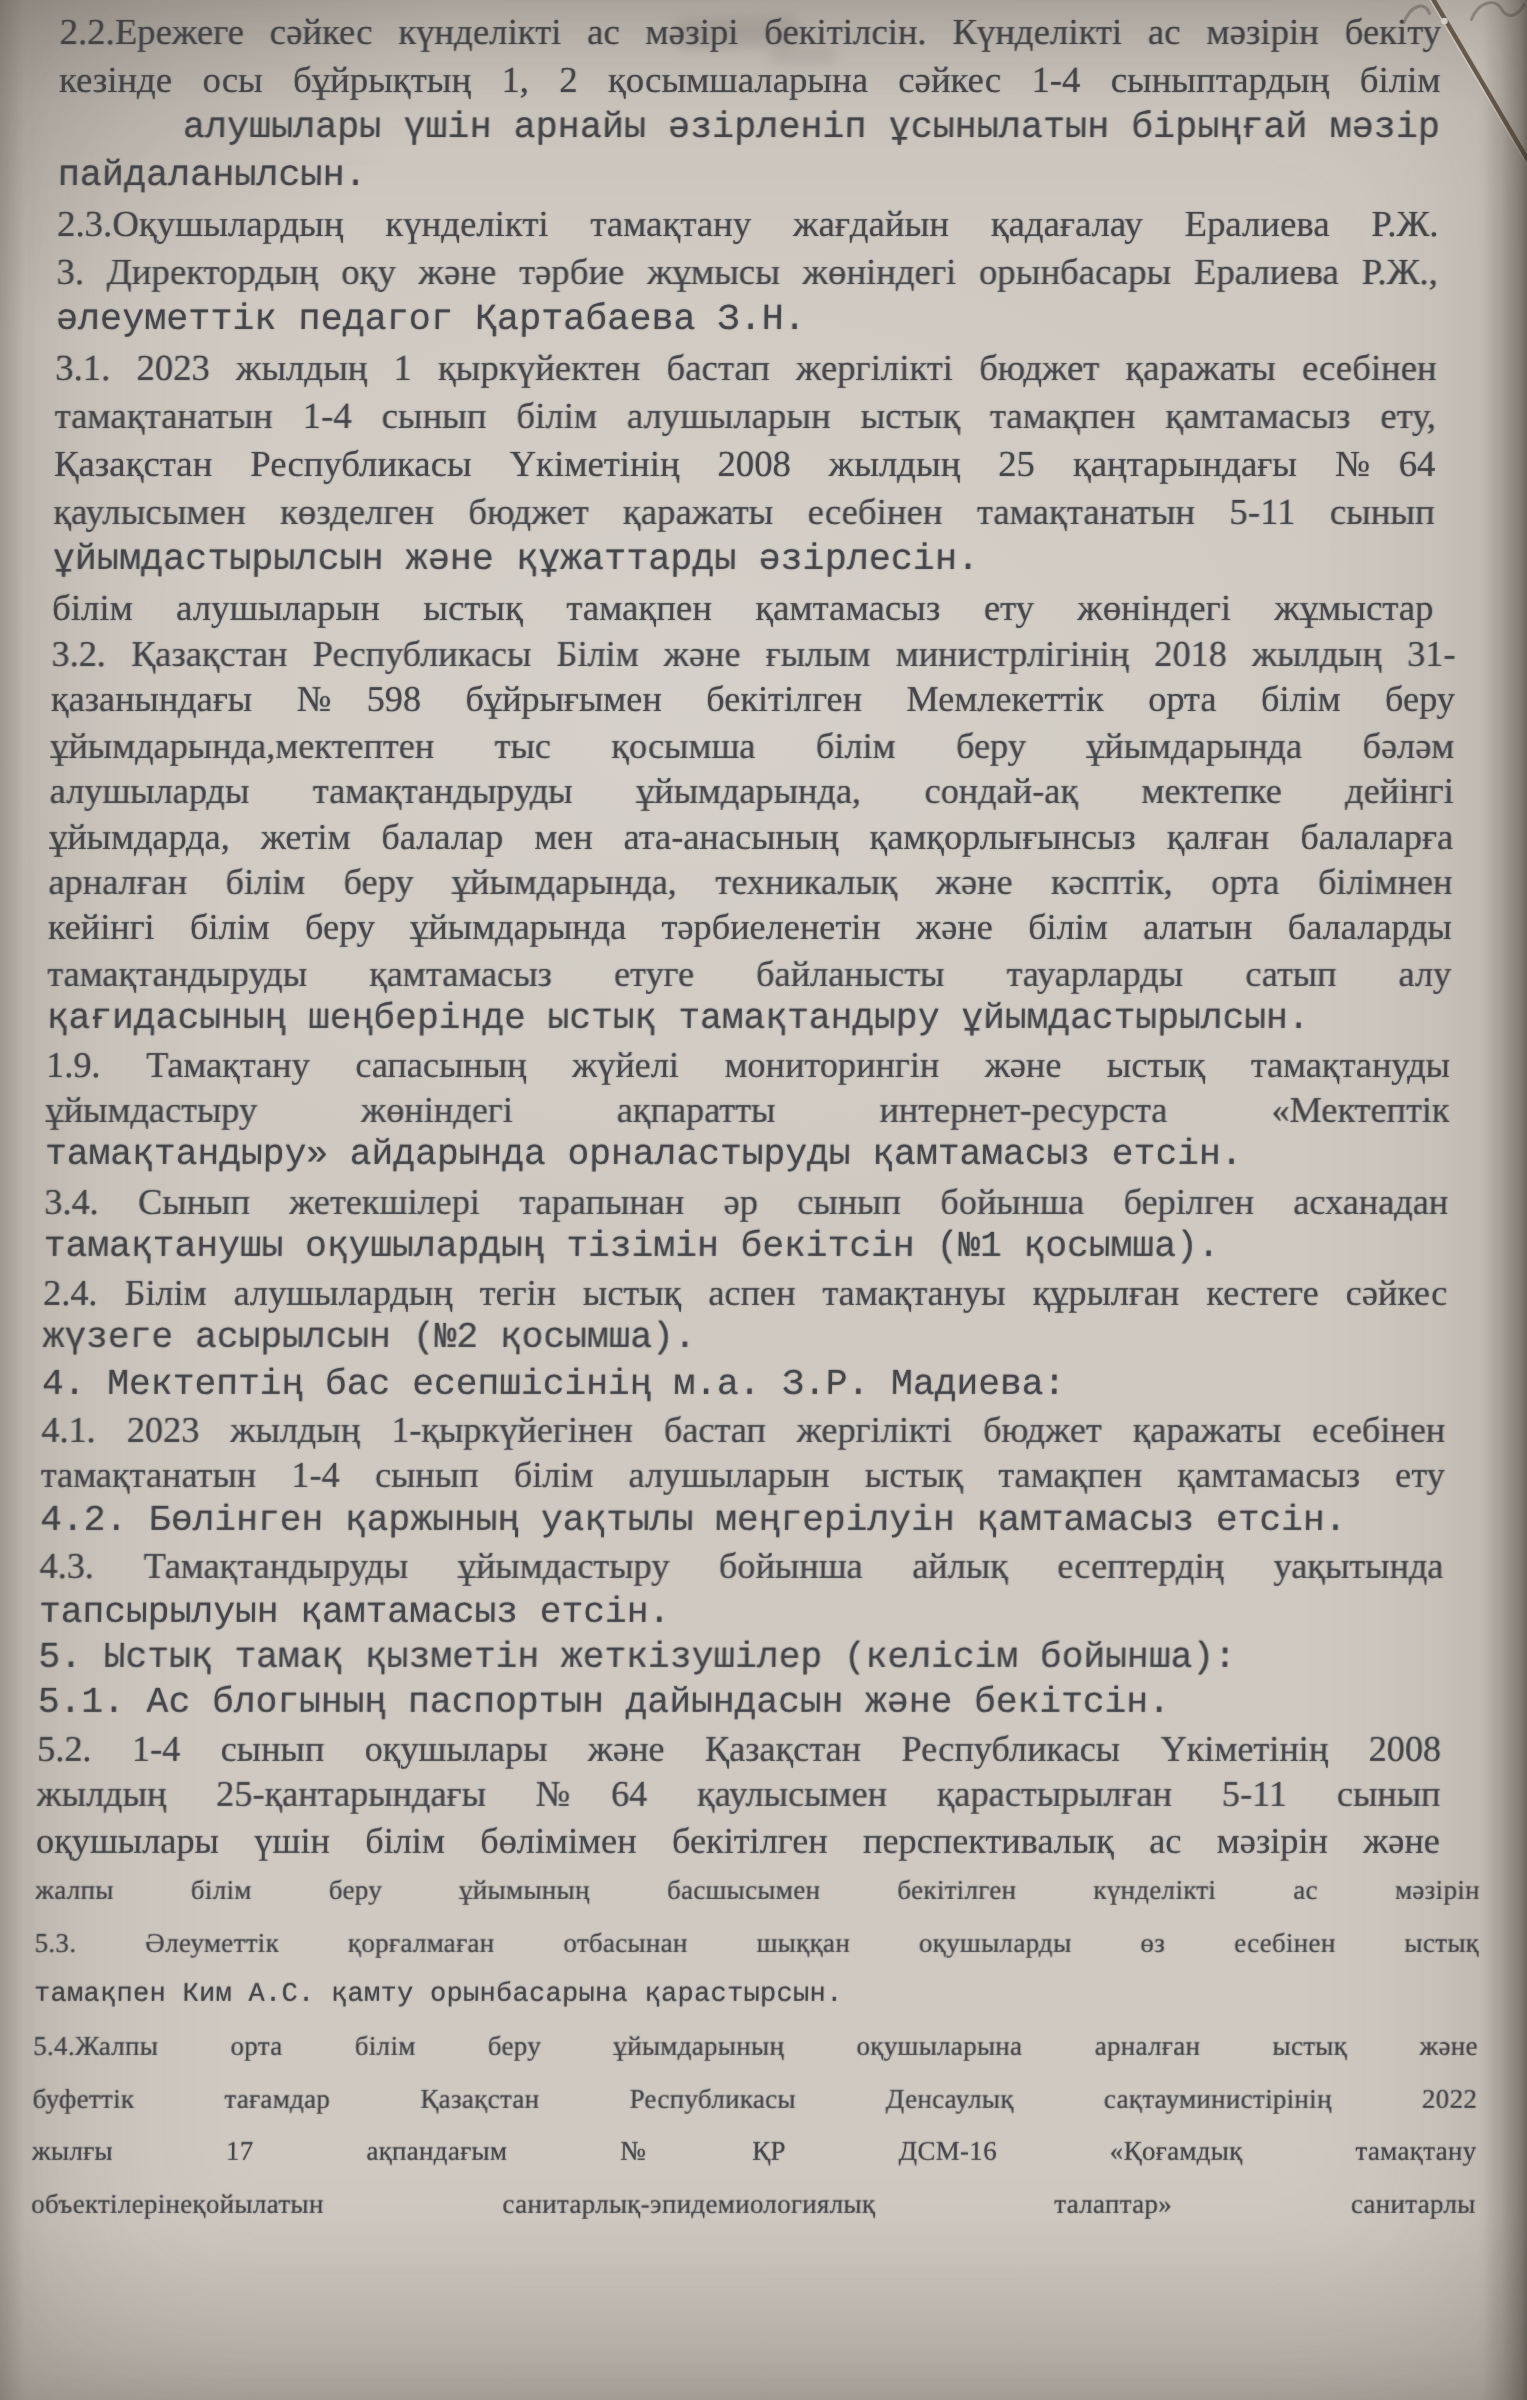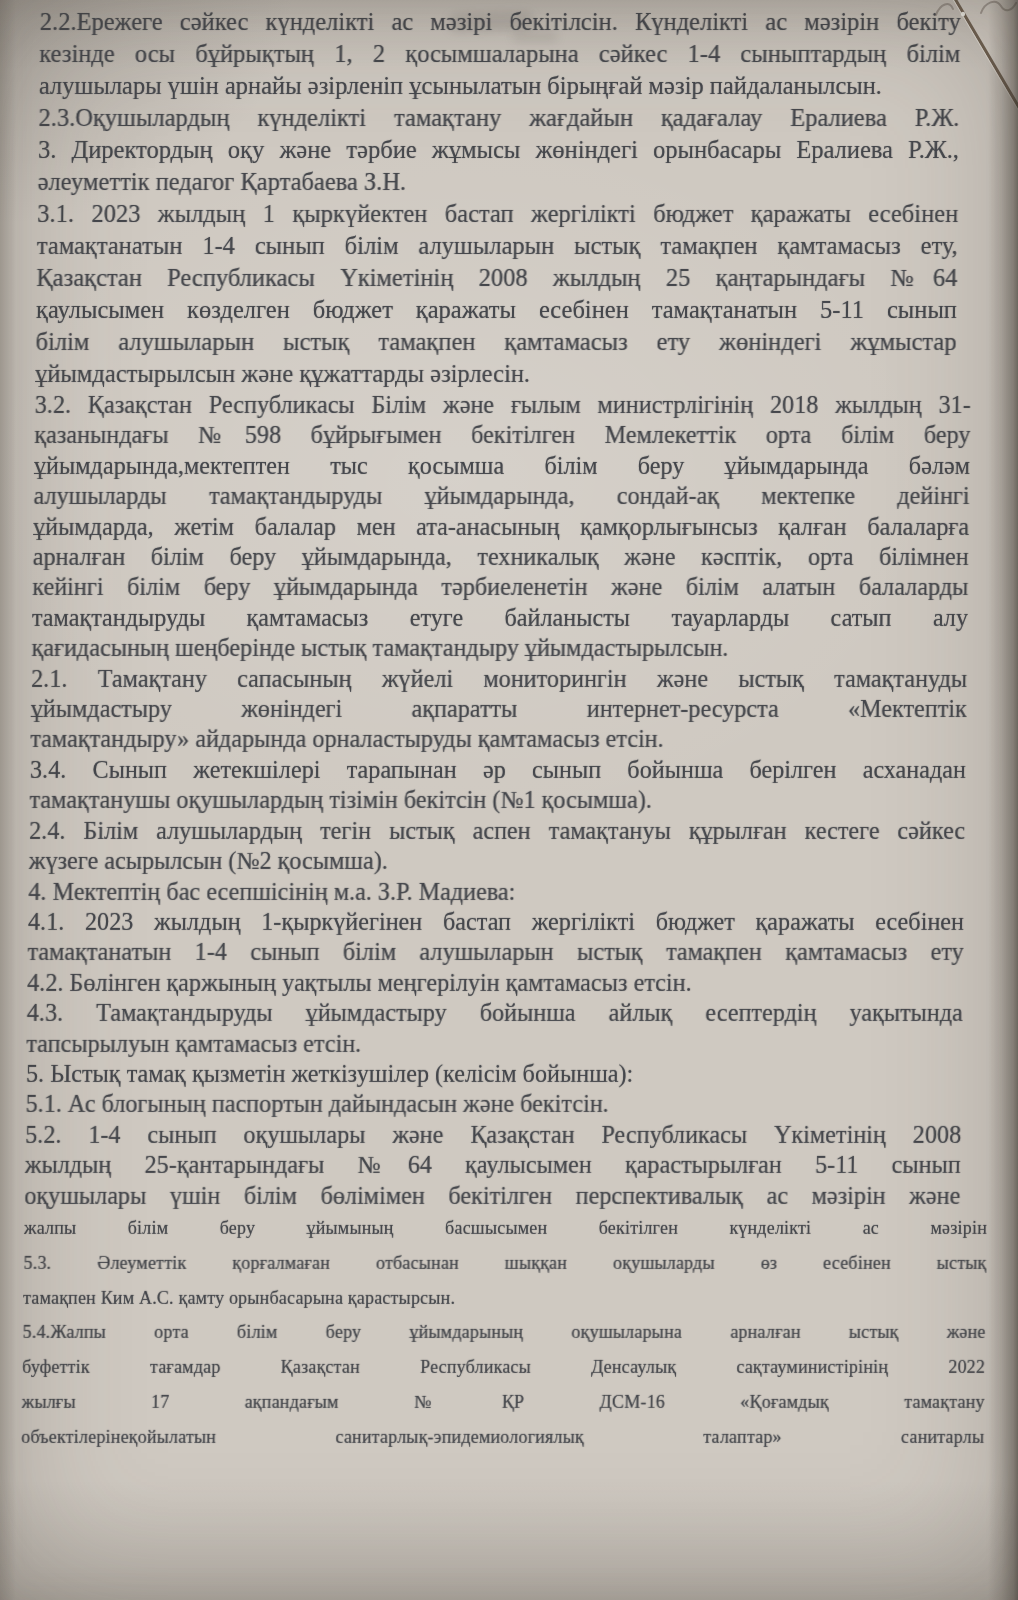--- a/index.html
+++ b/index.html
@@ -85,22 +85,23 @@
     text-shadow: 0 0 1px rgba(68,70,75,0.65);
     filter: blur(0.3px);
   }
 
   .line {
     text-align: justify;
     text-align-last: justify;
     overflow: hidden;
   }
   .line.left {
-    text-align: left;
+    text-align: right;
     text-align-last: left;
+    font-family: Liberation Mono, monospace;
   }
   
   .t { font-size: 24.5px; line-height: 32px;   width: 921px; }
   
   .m { font-size: 24.2px; line-height: 30.4px; width: 936px; }
   
   .b { font-size: 18px; line-height: 34.8px; width: 963px; letter-spacing: 0.2px; }
 
   .overlay-svg {
     position: absolute;
@@ -120,32 +121,32 @@
       <div class="line t">2.2.Ережеге сәйкес күнделікті ас мәзірі бекітілсін. Күнделікті ас мәзірін бекіту</div>
       <div class="line t">кезінде осы бұйрықтың 1, 2 қосымшаларына сәйкес 1-4 сыныптардың білім</div>
       <div class="line t left">алушылары үшін арнайы әзірленіп ұсынылатын бірыңғай мәзір пайдаланылсын.</div>
       <div class="line t">2.3.Оқушылардың күнделікті тамақтану жағдайын қадағалау Ералиева Р.Ж.</div>
       <div class="line t">3. Директордың оқу және тәрбие жұмысы жөніндегі орынбасары Ералиева Р.Ж.,</div>
       <div class="line t left">әлеуметтік педагог Қартабаева З.Н.</div>
       <div class="line t">3.1. 2023 жылдың 1 қыркүйектен бастап жергілікті бюджет қаражаты есебінен</div>
       <div class="line t">тамақтанатын 1-4 сынып білім алушыларын ыстық тамақпен қамтамасыз ету,</div>
       <div class="line t">Қазақстан Республикасы Үкіметінің 2008 жылдың 25 қаңтарындағы №64</div>
       <div class="line t">қаулысымен көзделген бюджет қаражаты есебінен тамақтанатын 5-11 сынып</div>
+      <div class="line t left">ұйымдастырылсын және құжаттарды әзірлесін.</div>
       <div class="line t">білім алушыларын ыстық тамақпен қамтамасыз ету жөніндегі жұмыстар</div>
-      <div class="line t left">ұйымдастырылсын және құжаттарды әзірлесін.</div>
       <div class="line m">3.2. Қазақстан Республикасы Білім және ғылым министрлігінің 2018 жылдың 31-</div>
       <div class="line m">қазанындағы №598 бұйрығымен бекітілген Мемлекеттік орта білім беру</div>
       <div class="line m">ұйымдарында,мектептен тыс қосымша білім беру ұйымдарында бәләм</div>
       <div class="line m">алушыларды тамақтандыруды ұйымдарында, сондай-ақ мектепке дейінгі</div>
       <div class="line m">ұйымдарда, жетім балалар мен ата-анасының қамқорлығынсыз қалған балаларға</div>
       <div class="line m">арналған білім беру ұйымдарында, техникалық және кәсптік, орта білімнен</div>
       <div class="line m">кейінгі білім беру ұйымдарында тәрбиеленетін және білім алатын балаларды</div>
       <div class="line m">тамақтандыруды қамтамасыз етуге байланысты тауарларды сатып алу</div>
       <div class="line m left">қағидасының шеңберінде ыстық тамақтандыру ұйымдастырылсын.</div>
-      <div class="line m">2.1. Тамақтану сапасының жүйелі мониторингін және ыстық тамақтануды</div>
+      <div class="line m">1.9. Тамақтану сапасының жүйелі мониторингін және ыстық тамақтануды</div>
       <div class="line m">ұйымдастыру жөніндегі ақпаратты интернет-ресурста «Мектептік</div>
       <div class="line m left">тамақтандыру» айдарында орналастыруды қамтамасыз етсін.</div>
       <div class="line m">3.4. Сынып жетекшілері тарапынан әр сынып бойынша берілген асханадан</div>
       <div class="line m left">тамақтанушы оқушылардың тізімін бекітсін (№1 қосымша).</div>
       <div class="line m">2.4. Білім алушылардың тегін ыстық аспен тамақтануы құрылған кестеге сәйкес</div>
       <div class="line m left">жүзеге асырылсын (№2 қосымша).</div>
       <div class="line m left">4. Мектептің бас есепшісінің м.а. З.Р. Мадиева:</div>
       <div class="line m">4.1. 2023 жылдың 1-қыркүйегінен бастап жергілікті бюджет қаражаты есебінен</div>
       <div class="line m">тамақтанатын 1-4 сынып білім алушыларын ыстық тамақпен қамтамасыз ету</div>
       <div class="line m left">4.2. Бөлінген қаржының уақтылы меңгерілуін қамтамасыз етсін.</div>

